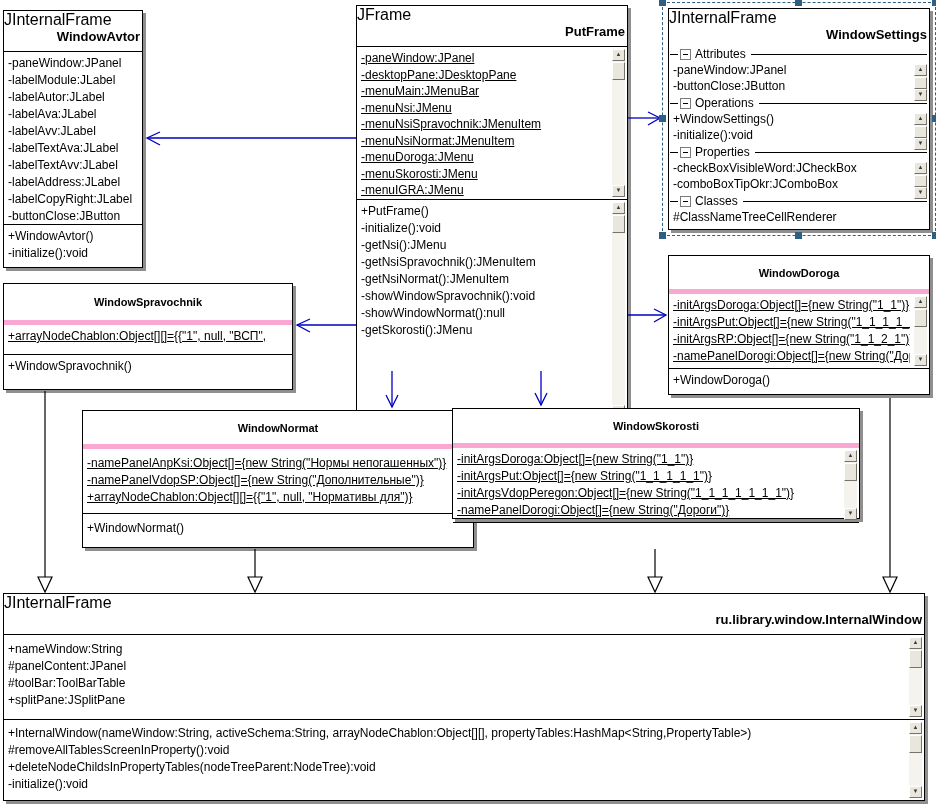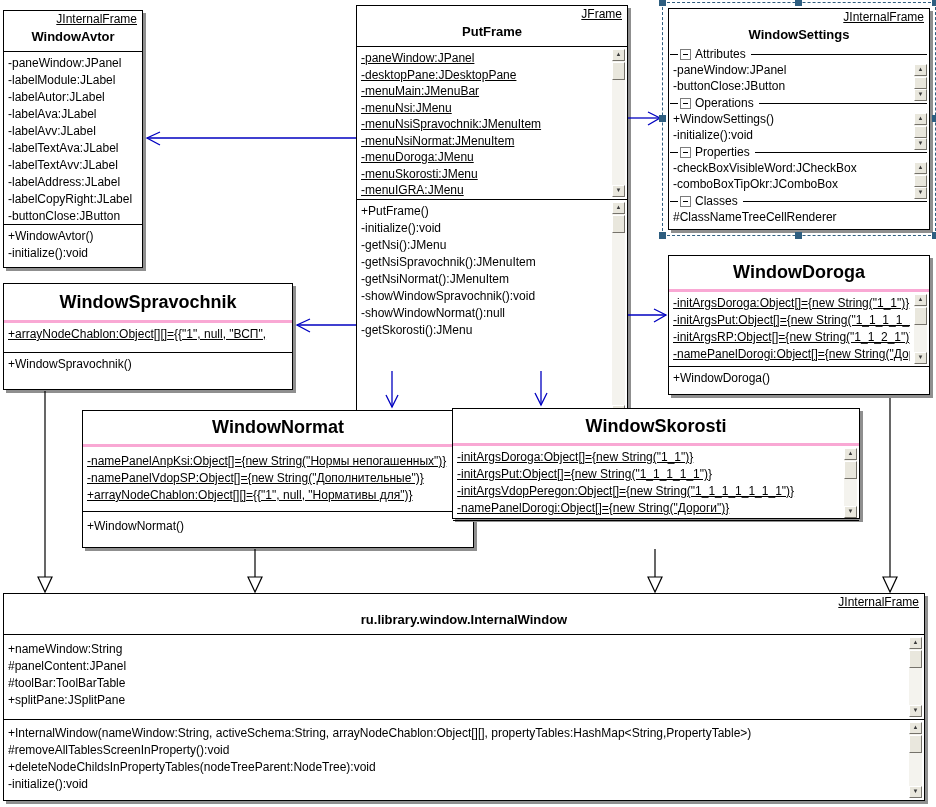--- a/index.html
+++ b/index.html
@@ -7,23 +7,23 @@
     position:relative; width:936px; height:807px; background:#fff;
     font-family:"Liberation Sans", sans-serif; font-size:12px; color:#000;
     overflow:hidden;
   }
   .box {
     position:absolute; background:#fff; border:1px solid #000;
     box-shadow:3px 3px 0 #8f8f8f; display:flex; flex-direction:column;
     box-sizing:border-box;
   }
   .hdr { border-bottom:1px solid #000; flex:0 0 auto; }
-  .stereo { text-align:right; padding:2px 5px 0 0; line-height:13px; font-size:12px;text-decoration:underline; }
-  .btitle { text-align:center; font-weight:bold; font-size:13px; line-height:18px; padding:2px 2px 5px; white-space:nowrap; overflow:hidden; }
-  .title-only { display:flex; align-items:center; justify-content:center; font-weight:bold; font-size:18px; border-bottom:3px solid #f9a8d4; flex:0 0 auto; }
+  .stereo { text-align:left; padding:2px 5px 0 0; line-height:13px; font-size:16px; }
+  .btitle { text-align:right; font-weight:bold; font-size:13px; line-height:18px; padding:2px 2px 5px; white-space:nowrap; overflow:hidden; }
+  .title-only { display:flex; align-items:center; justify-content:center; font-weight:bold; font-size:11px; border-bottom:5px solid #f9a8d4; flex:0 0 auto; }
   .sec { position:relative; overflow:hidden; padding:3px 4px 0 4px; flex:0 0 auto; box-sizing:border-box; }
   .sec.last { flex:1 1 auto; border-top:1px solid #000; }
   .sec.sb-pad { padding-right:19px; }
   .line { white-space:nowrap; overflow:hidden; line-height:17px; }
   .lh16 .line { line-height:16.5px; }
   .u .line { text-decoration:underline; }
 
   
   .vsb { position:absolute; top:2px; right:2px; bottom:2px; width:13px;
          display:flex; flex-direction:column; background:#f4f3ee; box-sizing:border-box; }

